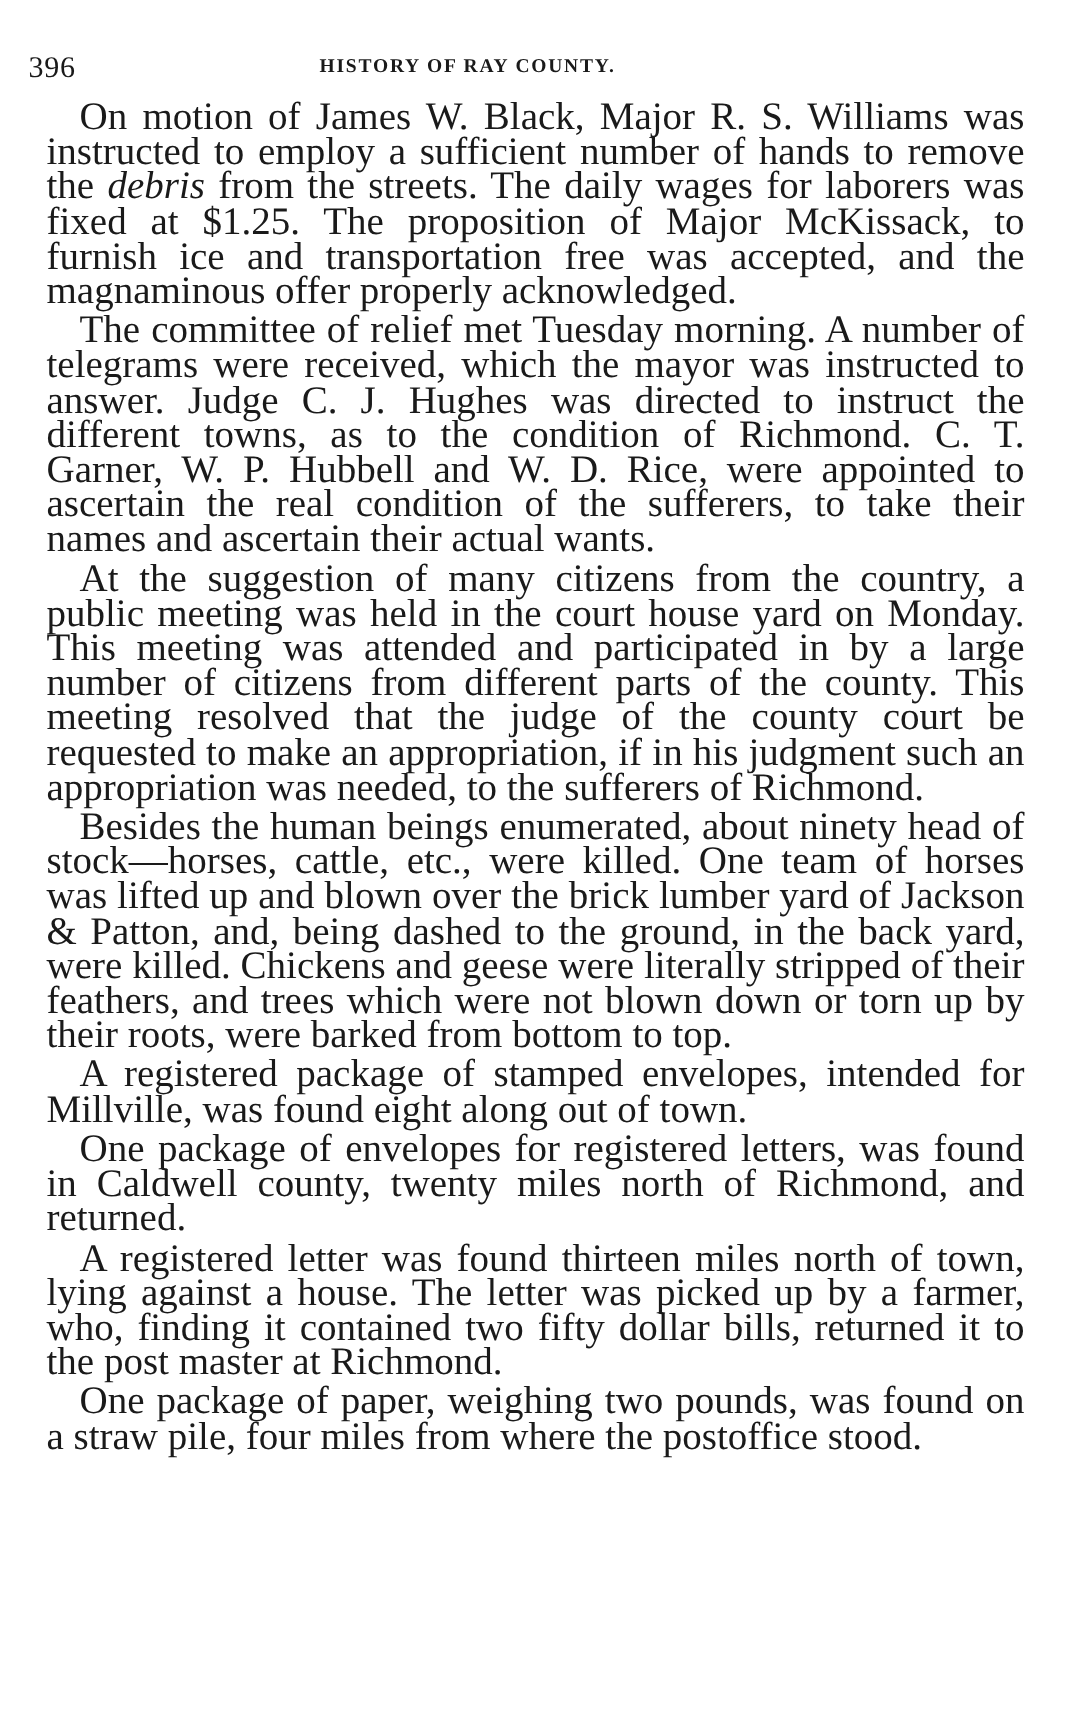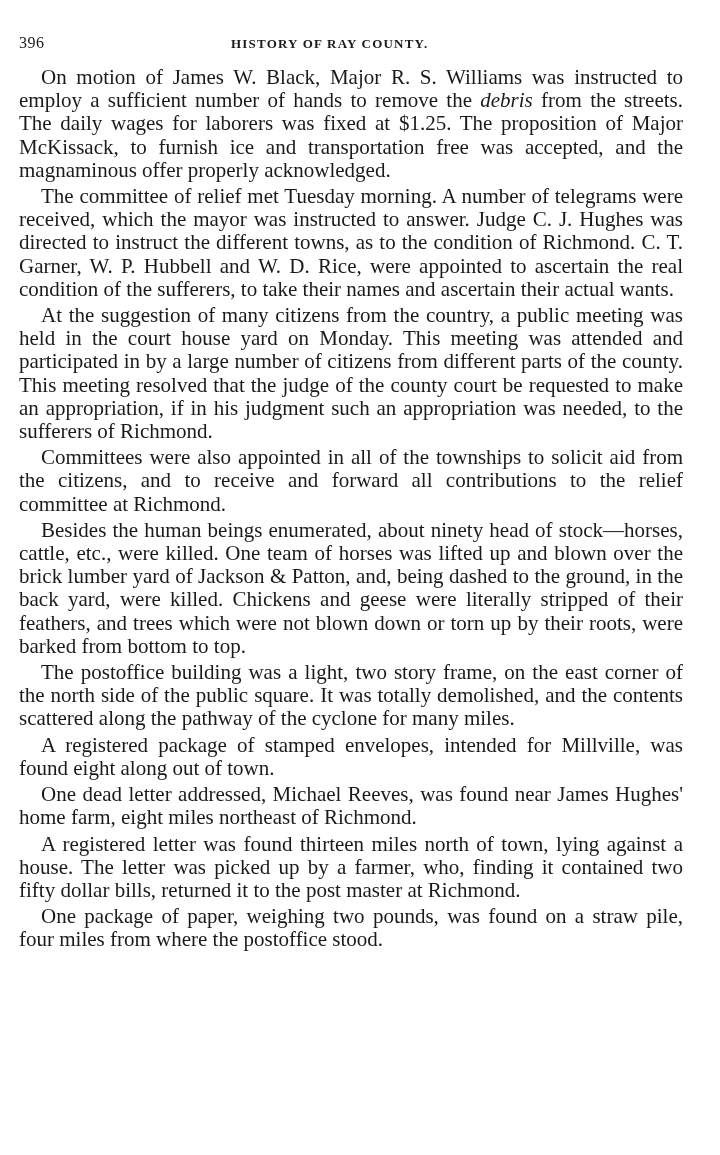--- a/index.html
+++ b/index.html
@@ -23,56 +23,54 @@
     }
     .running-head {
       position: relative;
       height: 22px;
       margin-bottom: 10px;
     }
     .page-number {
       position: absolute;
       left: 0;
       top: 0;
-      font-size: 16px;
+      font-size: 20px;
       letter-spacing: 0.5px;
     }
     .head-title {
       position: absolute;
-      left: 212px;
+      left: 194px;
       top: 2px;
       font-size: 13px;
       font-weight: bold;
       letter-spacing: 1.2px;
     }
     .para {
-      font-size: 21px;
+      font-size: 26px;
       line-height: 23.2px;
       text-align: justify;
       text-indent: 22px;
-      margin: 0 0 3px 0;
+      margin: 0 0 3px 12px;
       hyphens: manual;
     }
     .para em {
       font-style: italic;
     }
   </style>
 </head>
 <body>
 
 <div class="page">
   <div class="running-head">
     <span class="page-number">396</span>
     <span class="head-title">HISTORY OF RAY COUNTY.</span>
   </div>
 
   <p class="para"><span>On motion of James W. Black, Major R. S. Williams was instructed to employ a sufficient number of hands to remove the </span><em>debris</em><span> from the streets. The daily wages for laborers was fixed at $1.25. The proposition of Major McKissack, to furnish ice and transportation free was accepted, and the magnaminous offer properly acknowledged.</span></p>
 
   <p class="para">The committee of relief met Tuesday morning. A number of telegrams were received, which the mayor was instructed to answer. Judge C. J. Hughes was directed to instruct the different towns, as to the condition of Richmond. C. T. Garner, W. P. Hubbell and W. D. Rice, were appoin­ted to ascertain the real condition of the sufferers, to take their names and ascertain their actual wants.</p>
   <p class="para">At the suggestion of many citizens from the country, a public meeting was held in the court house yard on Monday. This meeting was attended and participated in by a large number of citizens from different parts of the county. This meeting resolved that the judge of the county court be requested to make an appropriation, if in his judgment such an appropria­tion was needed, to the sufferers of Richmond.</p>
-  <p class="para">Committees were also appointed in all of the townships to solicit aid from the citizens, and to receive and forward all contributions to the relief committee at Richmond.</p>
   <p class="para">Besides the human beings enumerated, about ninety head of stock—horses, cattle, etc., were killed. One team of horses was lifted up and blown over the brick lumber yard of Jackson &amp; Patton, and, being dashed to the ground, in the back yard, were killed. Chickens and geese were literally stripped of their feathers, and trees which were not blown down or torn up by their roots, were barked from bottom to top.</p>
-  <p class="para">The postoffice building was a light, two story frame, on the east corner of the north side of the public square. It was totally demolished, and the contents scattered along the pathway of the cyclone for many miles.</p>
   <p class="para">A registered package of stamped envelopes, intended for Millville, was found eight along out of town.</p>
-  <p class="para">One dead letter addressed, Michael Reeves, was found near James Hughes' home farm, eight miles northeast of Richmond.</p>
+  <p class="para">One package of envelopes for registered letters, was found in Caldwell county, twenty miles north of Richmond, and returned.</p>
   <p class="para">A registered letter was found thirteen miles north of town, lying against a house. The letter was picked up by a farmer, who, finding it contained two fifty dollar bills, returned it to the post master at Richmond.</p>
   <p class="para">One package of paper, weighing two pounds, was found on a straw pile, four miles from where the postoffice stood.</p>
 </div>
 
 </body></html>

